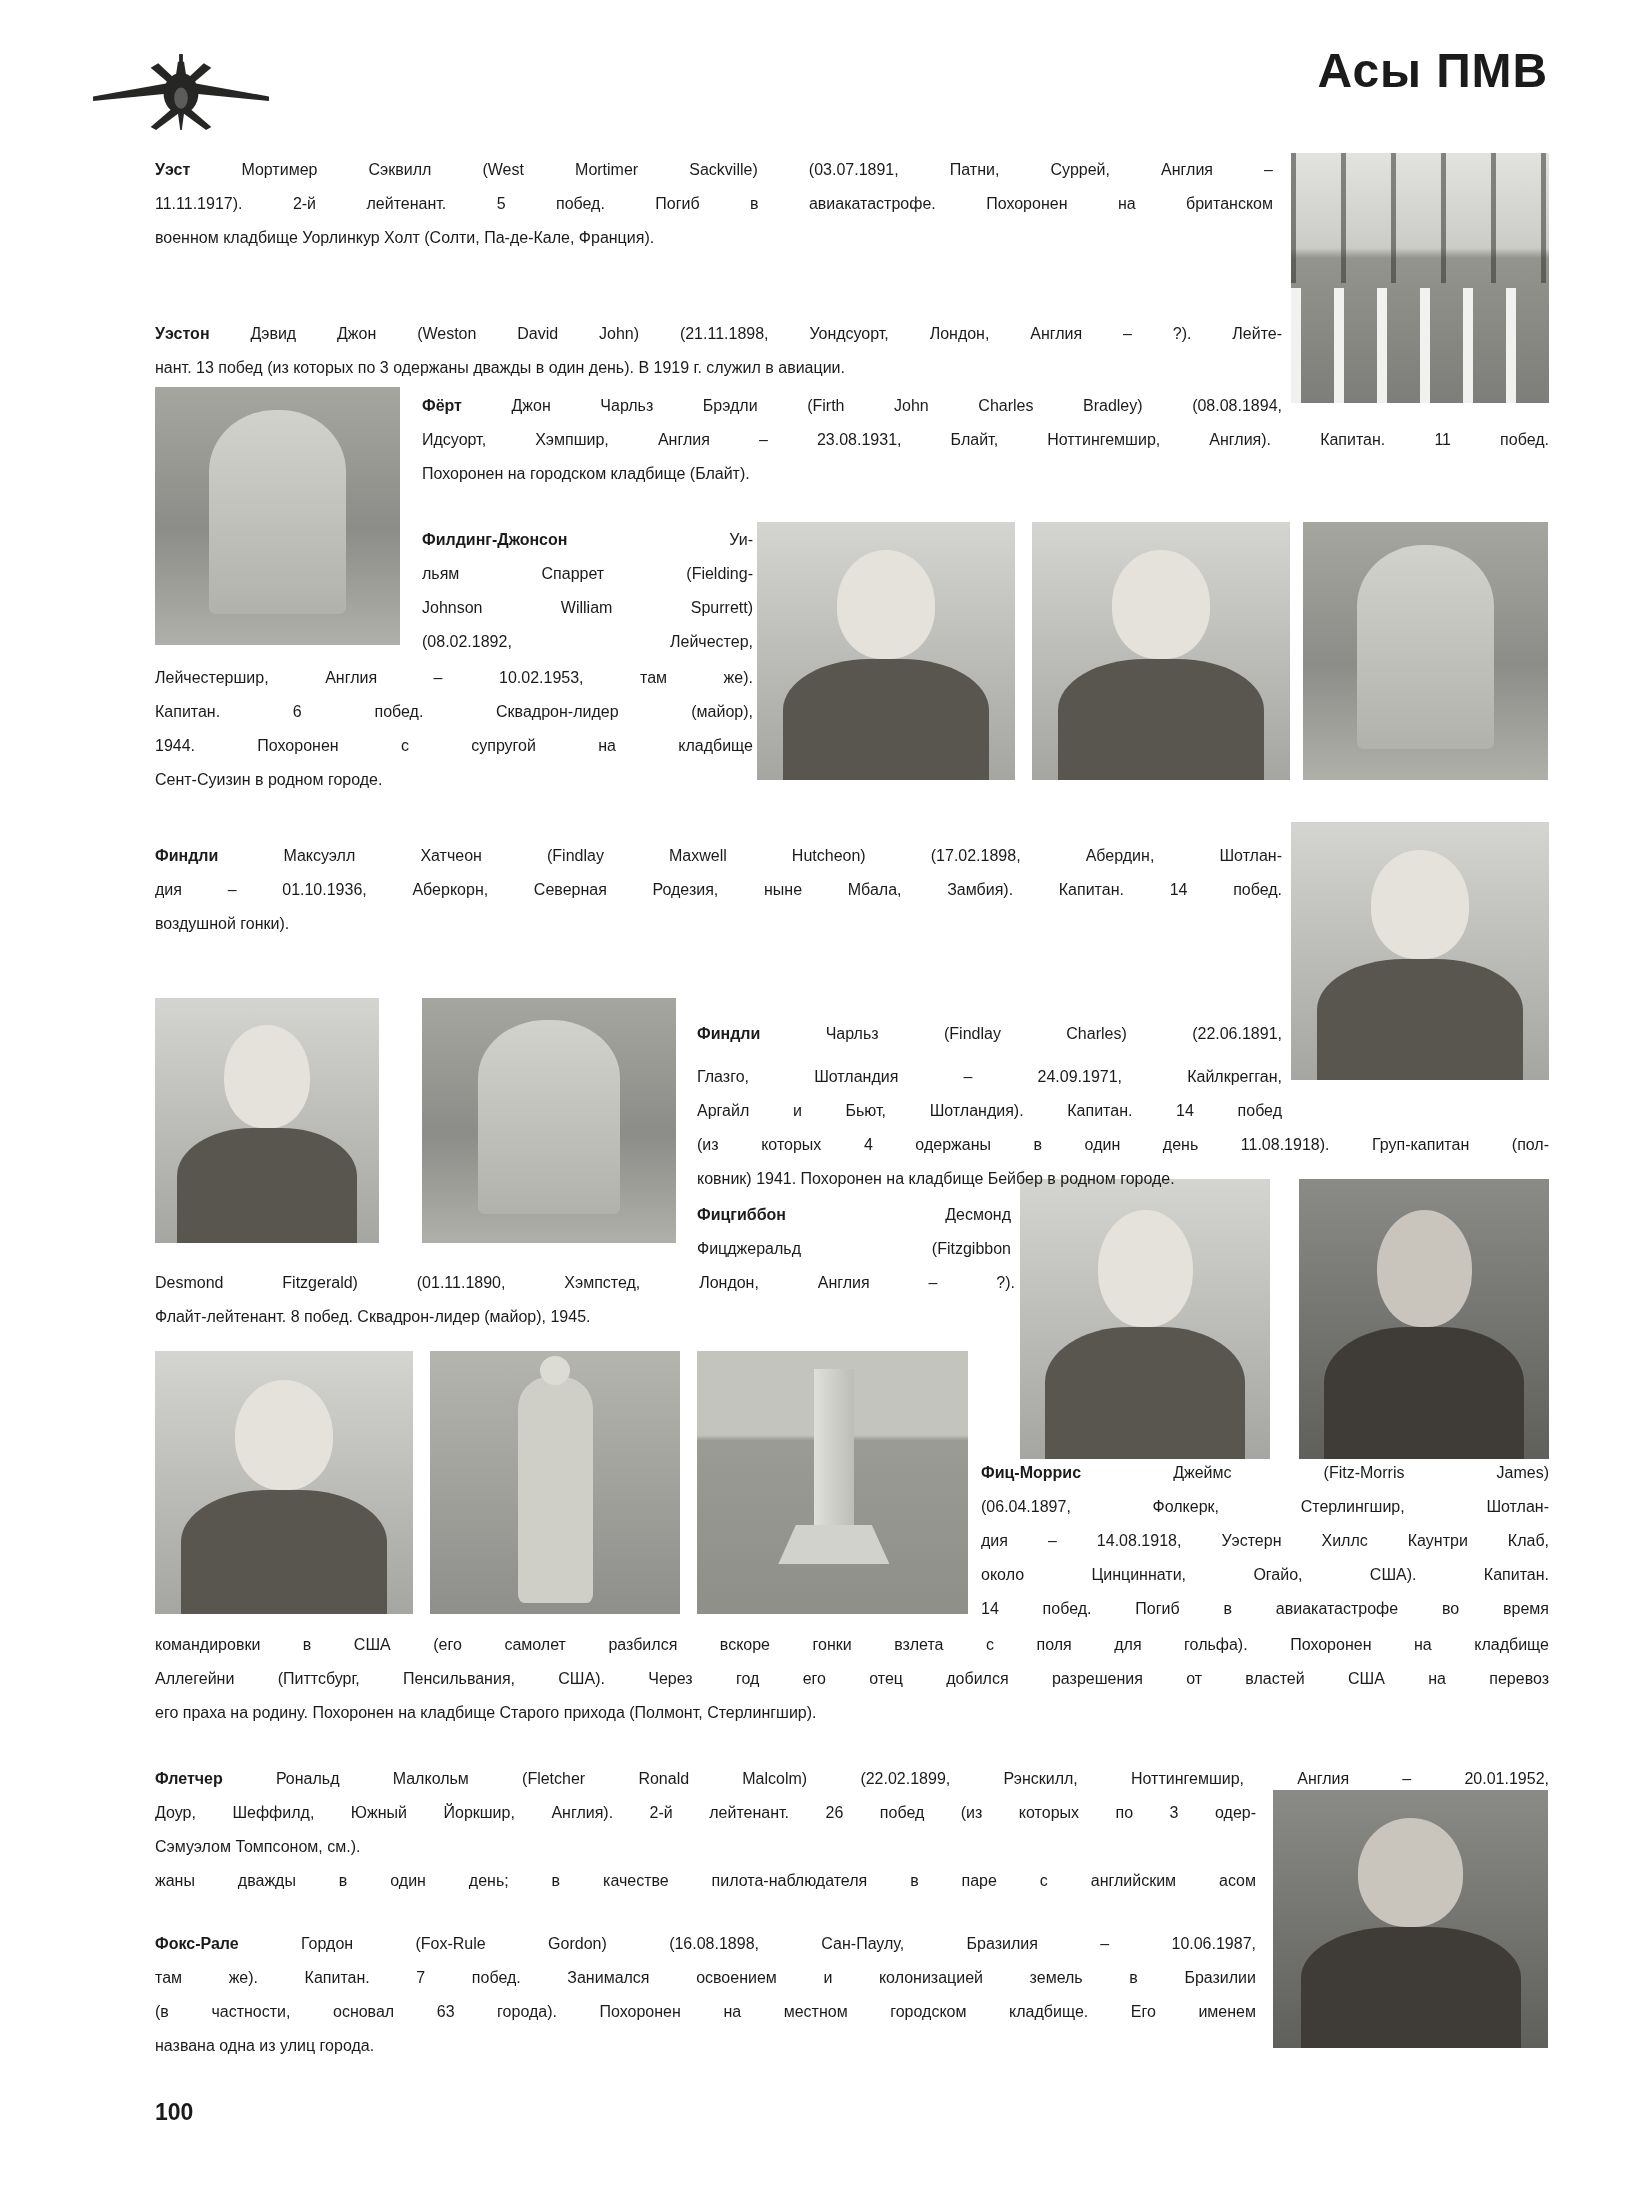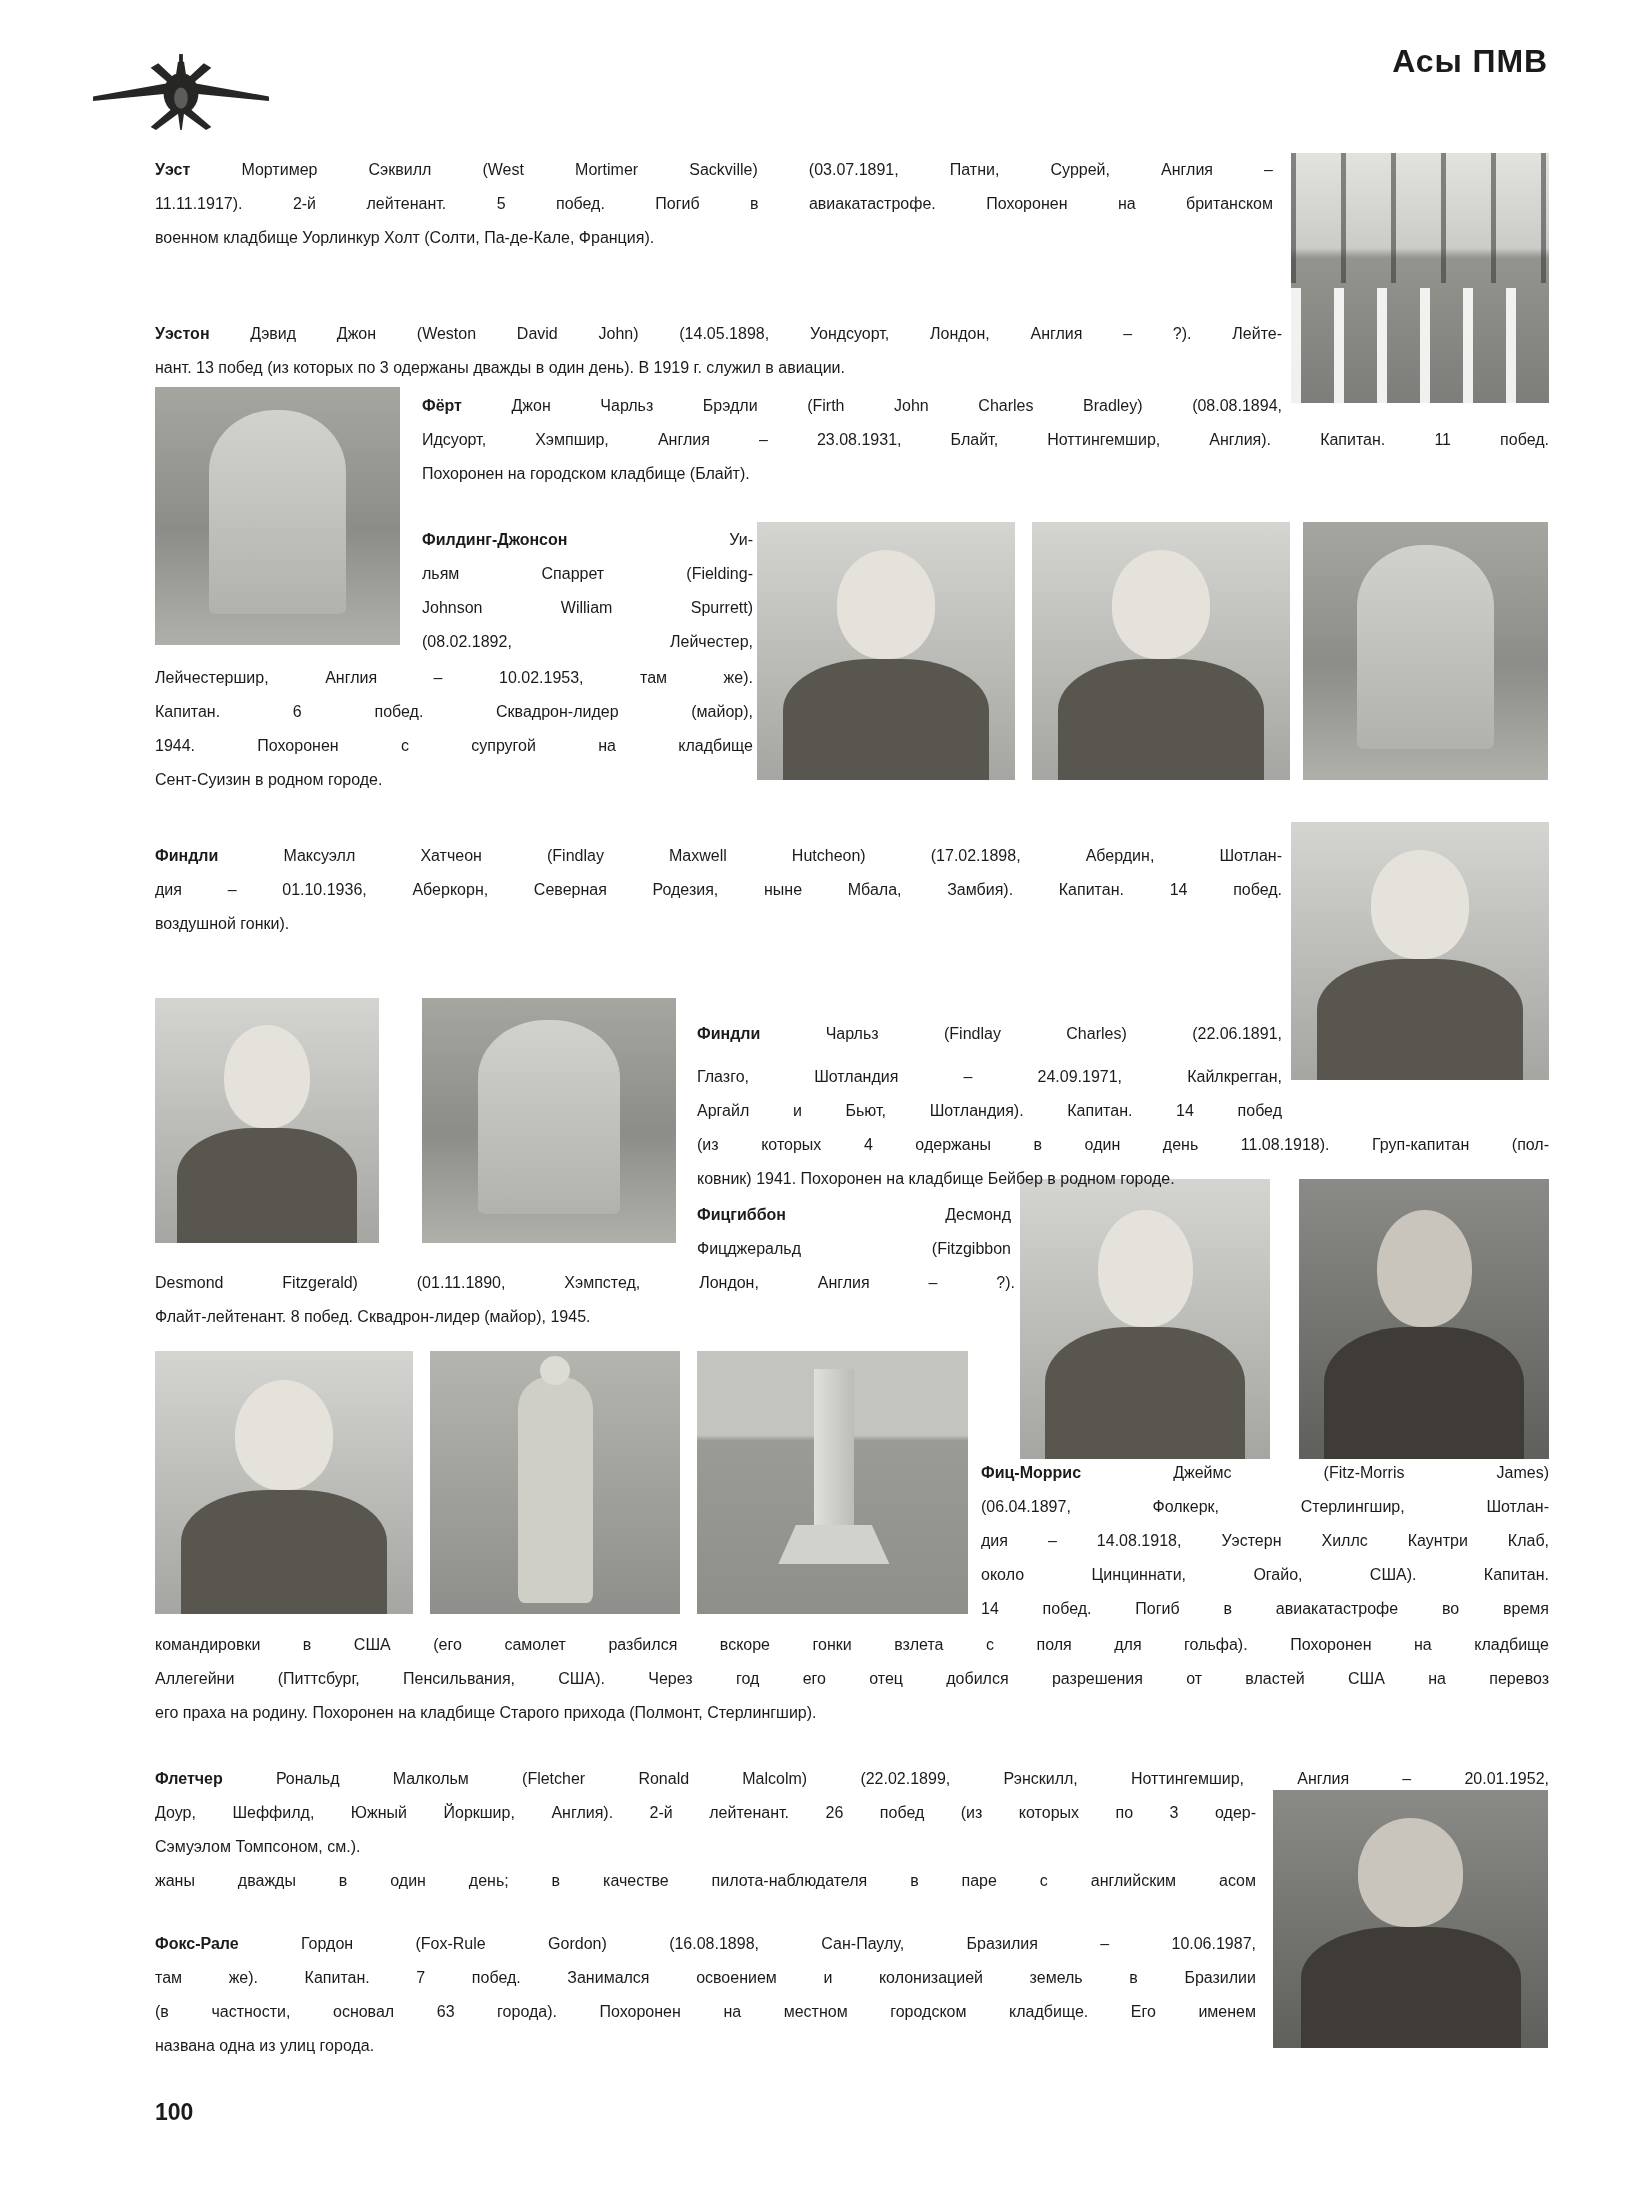--- a/index.html
+++ b/index.html
@@ -9,21 +9,21 @@
     overflow:hidden;
   }
   
   .entry { position:absolute; font-size:16px; line-height:34px; }
   .ln { text-align:justify; text-align-last:justify; }
   .ln.last { text-align-last:left; }
   .lnf { text-align:justify; text-align-last:justify; }
   .nm { font-weight:bold; }
   .header-title {
     position:absolute; left:1032px; top:43px; width:516px;
-    text-align:right; font-size:32px; font-weight:bold; letter-spacing:0.9px;
+    text-align:right; font-size:48px; font-weight:bold; letter-spacing:0.9px;
   }
   .page-number { position:absolute; left:155px; top:2099px; font-size:23px; font-weight:bold; }
   
   .photo { position:absolute; overflow:hidden; background:#9a9a96; }
   .ph-cemetery {
     background-image:
       repeating-linear-gradient(90deg, rgba(250,250,248,.92) 0 10.3px, rgba(250,250,248,0) 10.3px 43px),
       repeating-linear-gradient(90deg, rgba(52,52,50,.55) 0 5.2px, rgba(52,52,50,0) 5.2px 50px),
       linear-gradient(180deg,#e2e2df 0%,#cbcbc7 38%,#94948f 42%,#7d7d79 100%);
     background-size:100% 46%,100% 52%,100% 100%;
@@ -111,21 +111,21 @@
 
   <div class="entry" style="left:155px;top:153px;width:1118px;">
     <div class="ln lnf"><span class="nm">Уэст</span><span> Мортимер Сэквилл (West Mortimer Sackville) (03.07.1891, Патни, Суррей, Англия –</span></div>
     <div>
         <div class="ln">11.11.1917). 2-й лейтенант. 5 побед. Погиб в авиакатастрофе. Похоронен на британском</div>
         <div class="ln last">военном кладбище Уорлинкур Холт (Солти, Па-де-Кале, Франция).</div>
       </div>
   </div>
 
   <div class="entry" style="left:155px;top:317px;width:1127px;">
-    <div class="ln lnf"><span class="nm">Уэстон</span><span> Дэвид Джон (Weston David John) (14.05.1898, Уондсуорт, Лондон, Англия – ?). Лейте-</span></div>
+    <div class="ln lnf"><span class="nm">Уэстон</span><span> Дэвид Джон (Weston David John) (21.11.1898, Уондсуорт, Лондон, Англия – ?). Лейте-</span></div>
     <div>
         <div class="ln last">нант. 13 побед (из которых по 3 одержаны дважды в один день). В 1919 г. служил в авиации.</div>
       </div>
   </div>
 
   <div class="entry" style="left:422px;top:389px;width:1127px;">
     <div class="ln lnf" style="width:860px;"><span class="nm">Фёрт</span><span> Джон Чарльз Брэдли (Firth John Charles Bradley) (08.08.1894,</span></div>
     <div>
         <div class="ln">Идсуорт, Хэмпшир, Англия – 23.08.1931, Блайт, Ноттингемшир, Англия). Капитан. 11 побед.</div>
         <div class="ln last">Похоронен на городском кладбище (Блайт).</div>

